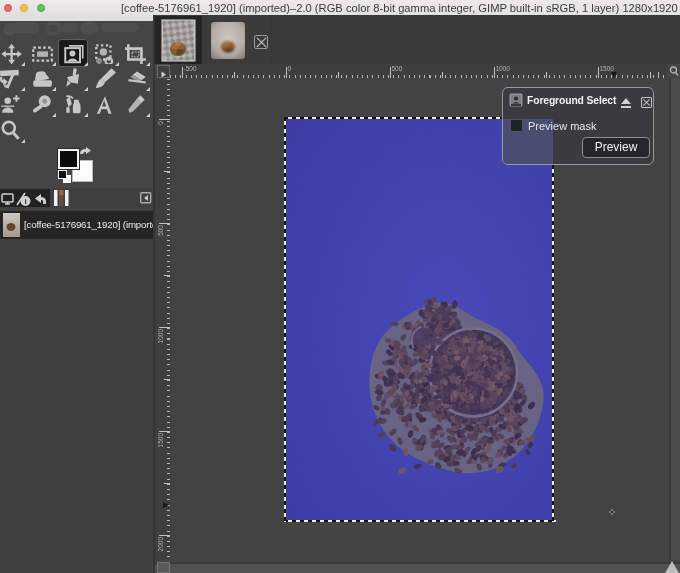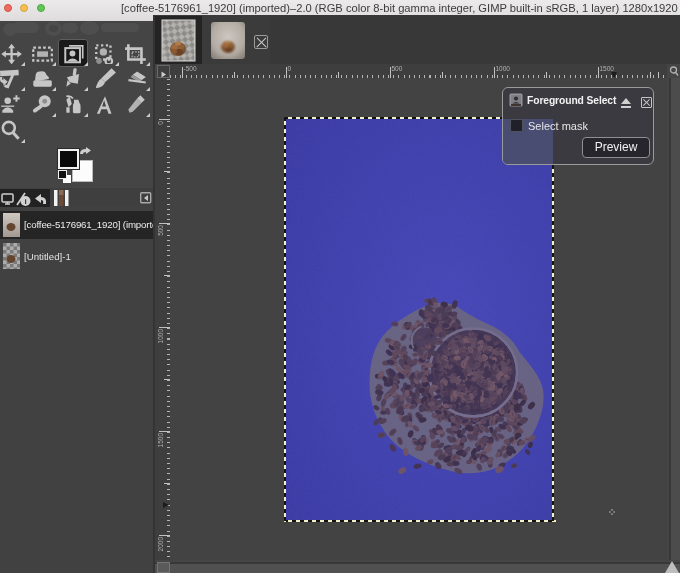--- a/index.html
+++ b/index.html
@@ -303,34 +303,20 @@
     <rect x="0.7" y="0.7" width="10" height="10" rx="1" fill="none" stroke="#a9a9a9" stroke-width="1.4"></rect>
     <path d="M8,3 L4,6 L8,9 Z" fill="#c9c9c9"></path>
   </svg>
 
 <div class="abs" id="imglist">
   <div class="abs" id="irow1">
     <div class="thumb"><svg width="17" height="24">
           <ellipse cx="8" cy="14" rx="4.5" ry="4" fill="#64452f"></ellipse>
         </svg></div>
     <div class="lbl">[coffee-5176961_1920] (imported</div>
-  </div>
-  <div class="abs" id="irow2">
-    <svg class="abs" style="left:3px; top:2px;" width="17" height="26">
-      <rect width="17" height="26" fill="url(#chk2)"></rect>
-      <defs>
-          <pattern id="chk2" width="7" height="7" patternUnits="userSpaceOnUse">
-        <rect width="7" height="7" fill="#adadad"></rect>
-            <rect width="3.5" height="3.5" fill="#7a7a7a"></rect>
-            <rect x="3.5" y="3.5" width="3.5" height="3.5" fill="#7a7a7a"></rect>
-      </pattern>
-        </defs>
-      <ellipse cx="8" cy="16" rx="4.5" ry="4" fill="#64452f"></ellipse>
-    </svg>
-    <div class="lbl">[Untitled]-1</div>
   </div>
 </div>
 <div class="abs" id="toolbelow"></div>
 <div class="abs" id="vdivider"></div>
 
 <div class="abs" id="canvasarea"></div>
 
 <div class="abs" id="cornerbtn"><svg width="11" height="11">
       <path d="M3.5,2.5 L8,5.5 L3.5,8.5 Z" fill="#cccccc"></path>
     </svg></div>
@@ -2153,15 +2139,15 @@
         <rect x="2" y="2" width="10" height="10" fill="#7e7e84"></rect>
         <circle cx="7" cy="5.5" r="2.1" fill="#2f2f33"></circle>
         <path d="M3.5,10.5 Q7,7.5 10.5,10.5 Z" fill="#2f2f33"></path>
         <path d="M2,12 h10" stroke="#3c3430" stroke-width="1.8"></path>
       </svg></div>
   <div id="dlg_title">Foreground Select</div>
   <div id="dlg_eject"></div>
   <div id="dlg_ejline"></div>
   <div id="dlg_close"></div>
   <div id="dlg_check"></div>
-  <div id="dlg_cklbl">Select mask</div>
+  <div id="dlg_cklbl">Preview mask</div>
   <div id="dlg_btn">Preview</div>
 </div>
 
 </body></html>

